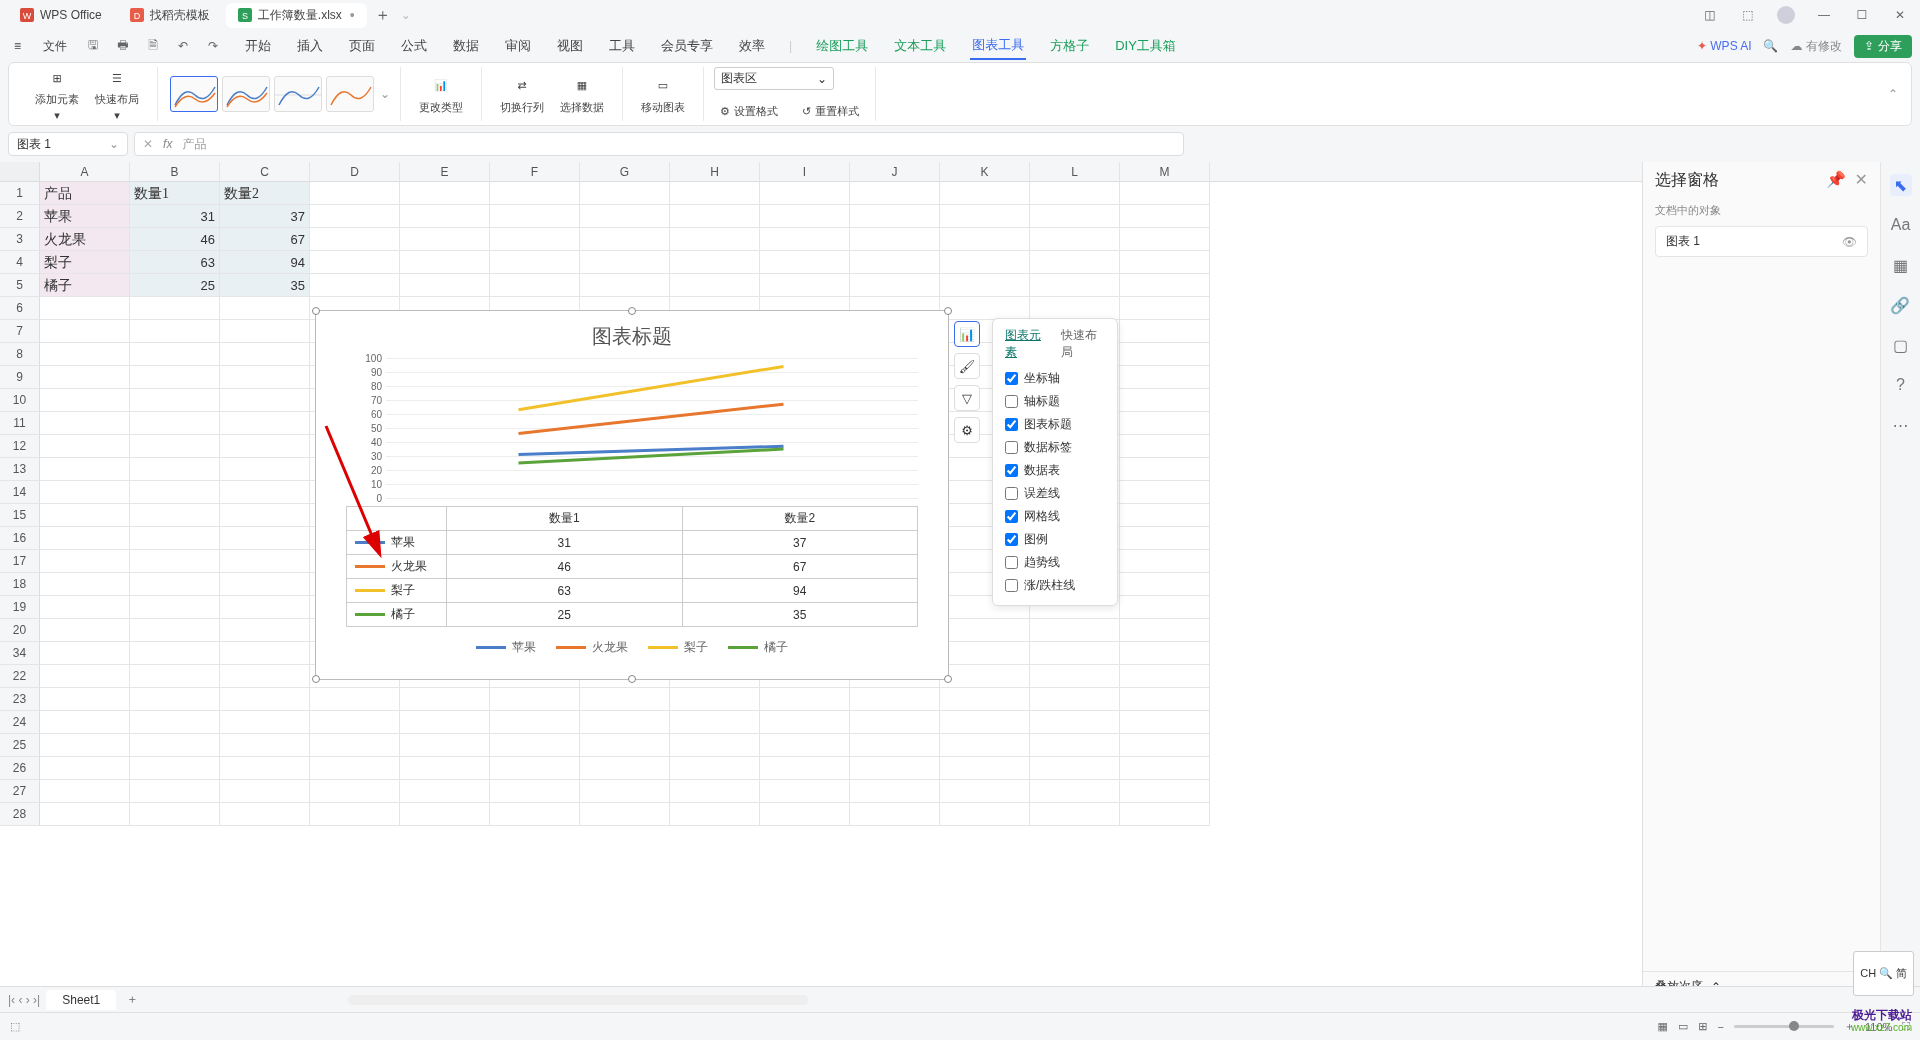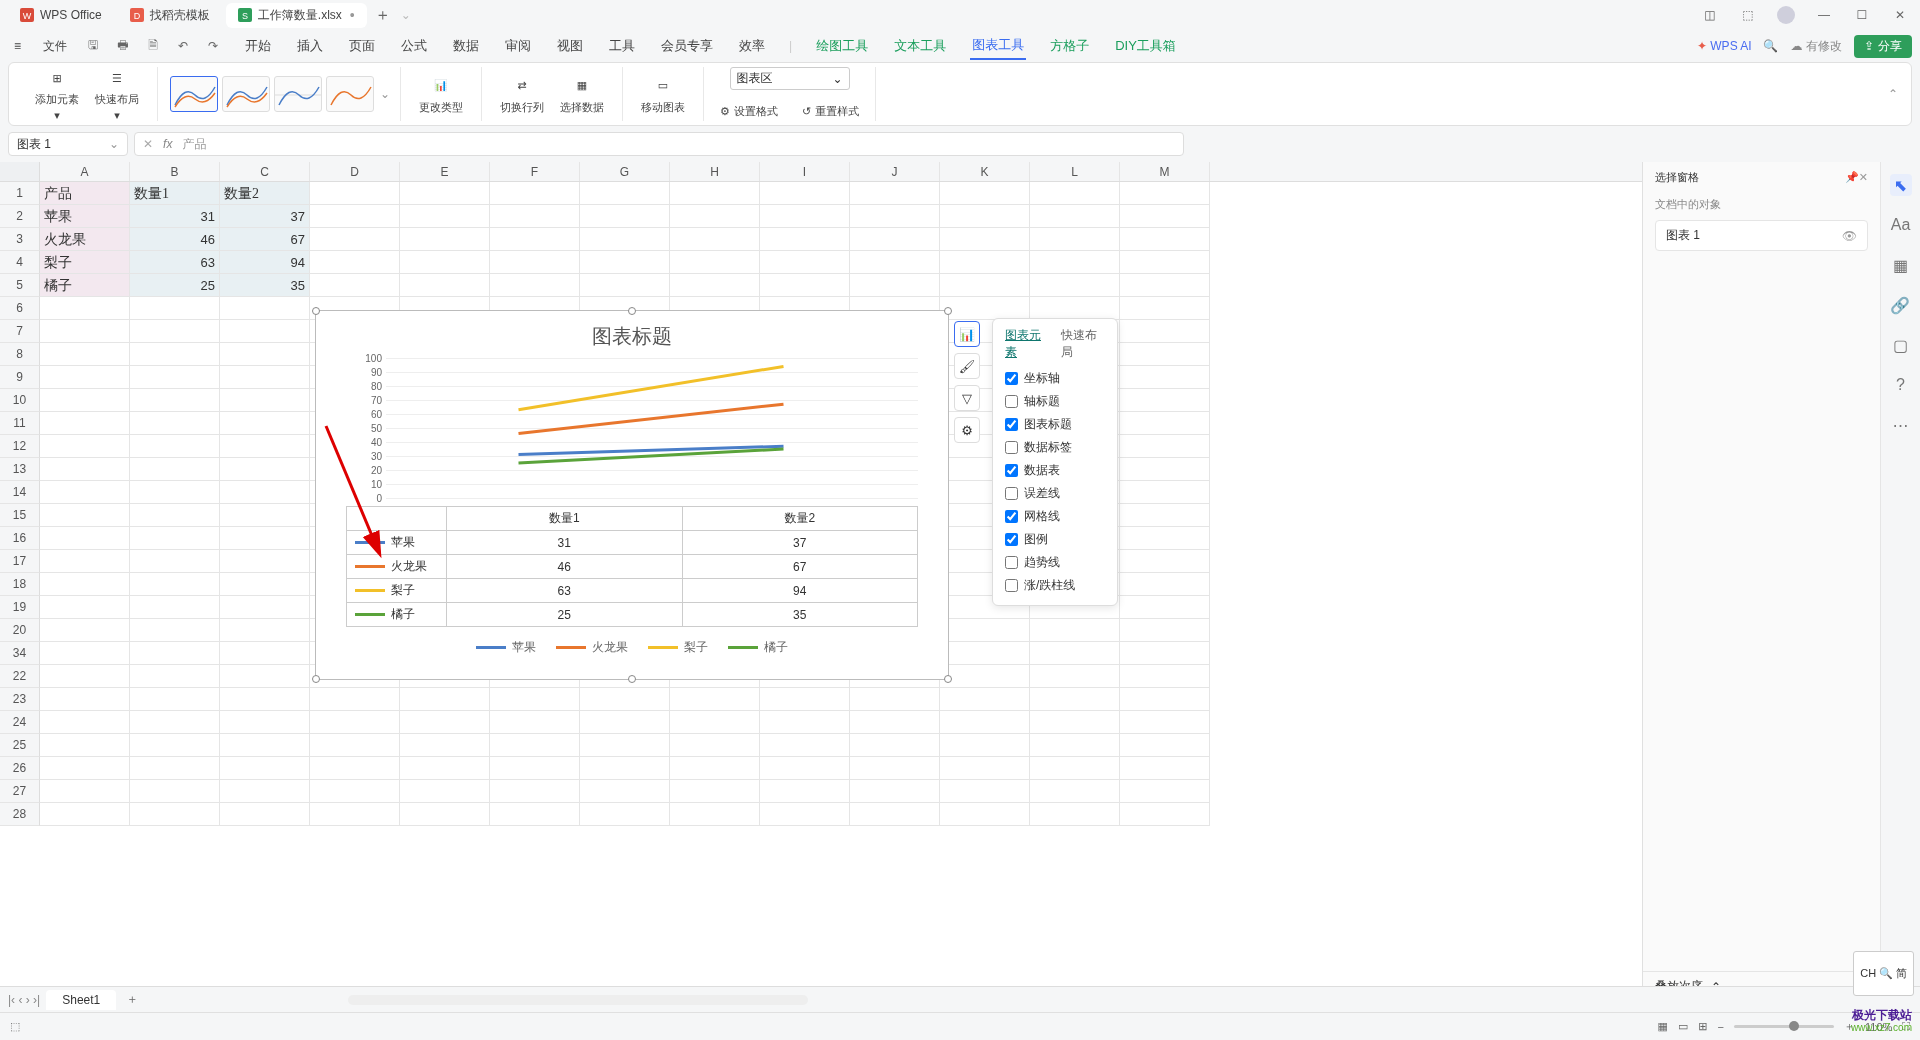--- a/index.html
+++ b/index.html
@@ -79,21 +79,21 @@
 .popup-tab { cursor: pointer; color: #666; }
 .popup-tab.active { color: #0f766e; text-decoration: underline; }
 .popup-item { display: flex; align-items: center; gap: 6px; padding: 3px 12px; cursor: pointer; }
 .popup-item input { width: 13px; height: 13px; }
 
 
 .red-arrow { position: absolute; left: 322px; top: 260px; width: 70px; height: 140px; pointer-events: none; }
 
 
 .right-panel { width: 238px; background: #fafafa; border-left: 1px solid #e0e0e0; padding: 0; height: 100%; display:flex; flex-direction:column;}
-.rp-header { display: flex; align-items: center; padding: 8px 12px; font-size: 11px; color: #333; }
+.rp-header { display: flex; align-items: flex-start; padding: 8px 12px; font-size: 16px; color: #333; gap:8px;}
 .rp-header .pin { margin-left: auto; color: #999; cursor: pointer; }
 .rp-sub { padding: 4px 12px; font-size: 11px; color: #888; }
 .rp-item { margin: 4px 12px; background: #fff; border: 1px solid #e5e5e5; border-radius: 4px; padding: 6px 10px; display: flex; align-items: center; font-size: 12px; }
 .rp-item .eye { margin-left: auto; color: #999; }
 .rp-footer { margin-top:auto; padding: 6px 12px; display:flex; align-items:center; gap:8px; font-size:12px; border-top:1px solid #e5e5e5;}
 .rp-btn { background:#fff; border:1px solid #ddd; border-radius:4px; padding:3px 10px; cursor:pointer; font-size:12px;}
 
 
 .icon-rail { width: 40px; background: #f5f6f7; border-left: 1px solid #e5e5e5; display: flex; flex-direction: column; align-items: center; padding-top: 12px; gap: 18px; }
 .rail-icon { width: 22px; height: 22px; display: flex; align-items: center; justify-content: center; color: #777; cursor: pointer; font-size: 16px; }
@@ -262,21 +262,21 @@
       <span class="ribbon-icon">▦</span>
       <span>选择数据</span>
     </div>
   </div>
   <div class="ribbon-group">
     <div class="ribbon-btn">
       <span class="ribbon-icon">▭</span>
       <span>移动图表</span>
     </div>
   </div>
-  <div class="ribbon-group" style="flex-direction:column;align-items:center;gap:12px;justify-content:center">
+  <div class="ribbon-group" style="flex-direction:column;align-items:flex-start;gap:12px;justify-content:center">
     <div class="chart-area-select">
       <span>图表区</span>
         <span>⌄</span>
     </div>
     <div style="display:flex;gap:12px">
       <div class="ribbon-btn small">⚙ <span>设置格式</span></div>
       <div class="ribbon-btn small">↺ <span>重置样式</span></div>
     </div>
   </div>
   <div class="collapse-btn">⌃</div>

